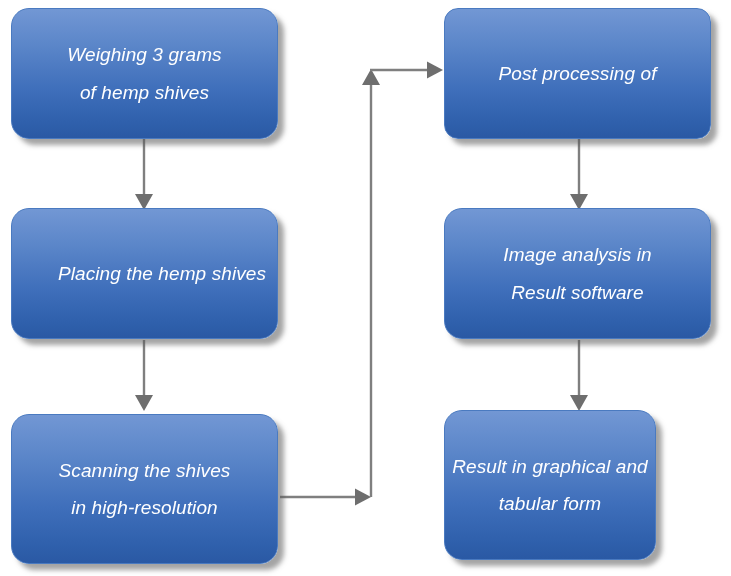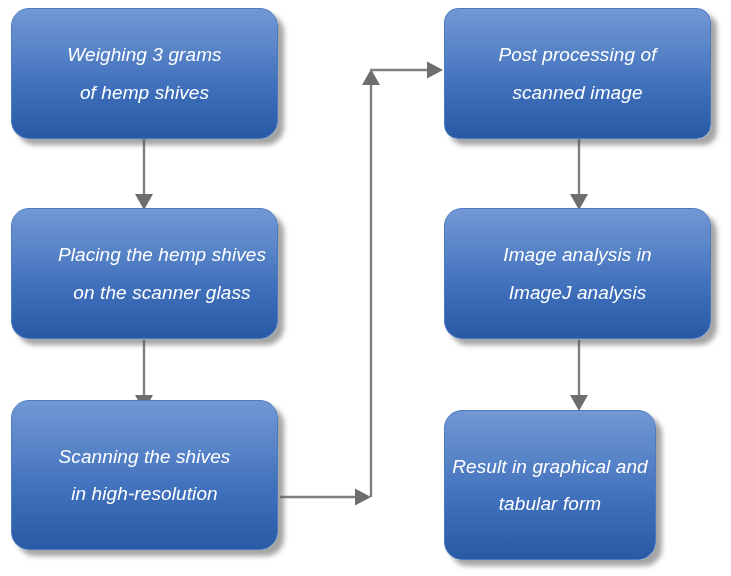--- a/index.html
+++ b/index.html
@@ -44,21 +44,21 @@
   }
 
   .node .line {
     display: block;
     white-space: nowrap;
   }
 
   
   #node-weighing { left: 11px;  top: 8px;   width: 267px; height: 131px; }
   #node-placing  { left: 11px;  top: 208px; width: 267px; height: 131px; padding-left: 35px; }
-  #node-scanning { left: 11px;  top: 400px; width: 267px; height: 150px; }
+  #node-scanning { left: 11px;  top: 414px; width: 267px; height: 150px; }
 
   
   #node-postprocessing { left: 444px; top: 8px;   width: 267px; height: 131px; border-radius: 14px; }
   #node-imageanalysis  { left: 444px; top: 208px; width: 267px; height: 131px; }
   #node-result         { left: 444px; top: 410px; width: 212px; height: 150px; }
 
   #connectors {
     position: absolute;
     left: 0;
     top: 0;
@@ -115,36 +115,34 @@
     </g>
   </svg>
 
   <div class="node" id="node-weighing">
     <span class="line">Weighing 3 grams</span>
     <span class="line">of hemp shives</span>
   </div>
 
   <div class="node" id="node-placing">
     <span class="line">Placing the hemp shives</span>
-    <span class="line">on the scanner glass</span>
   </div>
 
   <div class="node" id="node-scanning">
     <span class="line">Scanning the shives</span>
     <span class="line">in high-resolution</span>
   </div>
 
   <div class="node" id="node-postprocessing">
     <span class="line">Post processing of</span>
-    <span class="line">scanned image</span>
   </div>
 
   <div class="node" id="node-imageanalysis">
     <span class="line">Image analysis in</span>
-    <span class="line">ImageJ analysis</span>
+    <span class="line">Result software</span>
   </div>
 
   <div class="node" id="node-result">
     <span class="line">Result in graphical and</span>
     <span class="line">tabular form</span>
   </div>
 
 </div>
 
 </body></html>

